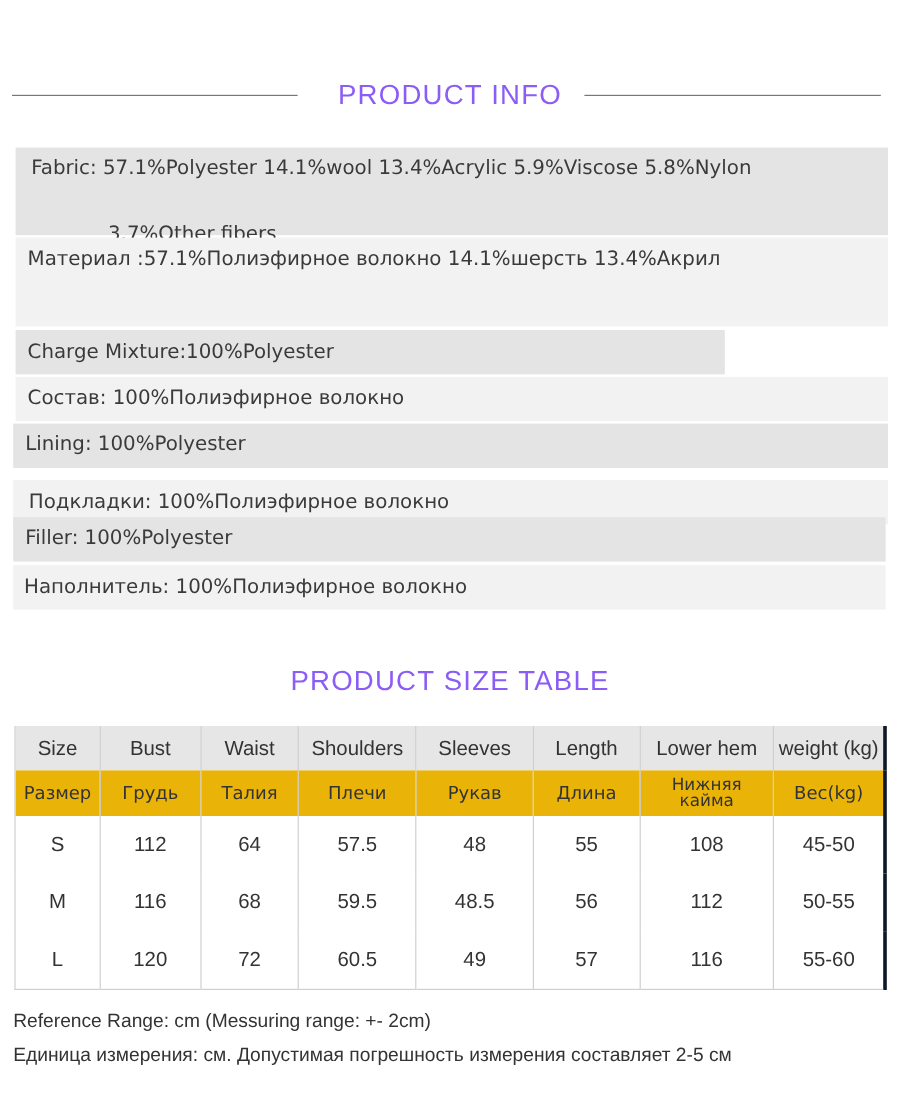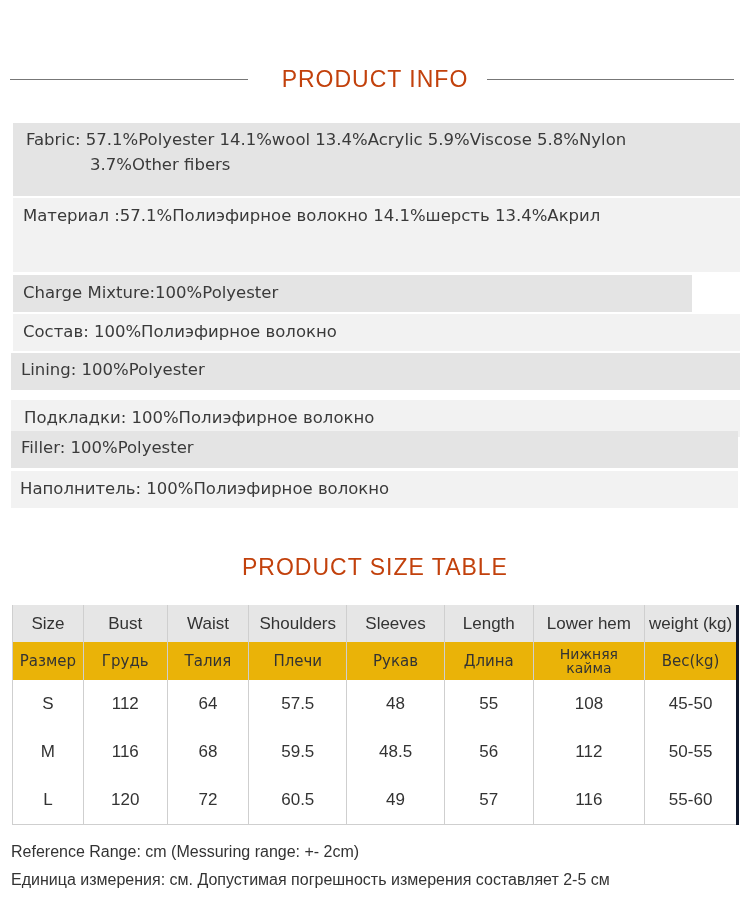--- a/index.html
+++ b/index.html
@@ -1,21 +1,21 @@
 <!DOCTYPE html>
 <html><head>
 <meta charset="utf-8">
 <style>
   * { box-sizing: border-box; margin: 0; padding: 0; }
   html, body { width: 750px; height: 918px; background: #ffffff; overflow: hidden; }
   body { font-family: "DejaVu Sans", "Liberation Sans", sans-serif; color: #333333; position: relative; }
 
   .section-title-wrap { position: absolute; left: 0; width: 750px; display: flex; align-items: center; justify-content: center; }
   .rule { position: absolute; top: 50%; height: 1px; background: #777777; }
-  .section-title { font-family: "Liberation Sans", sans-serif; font-size: 23px; letter-spacing: 1px; color: #c2410c; background: #fff; padding: 0 10px; position: relative; }
+  .section-title { font-family: "Liberation Sans", sans-serif; font-size: 23px; letter-spacing: 1px; color: #8b5cf6; background: #fff; padding: 0 10px; position: relative; }
 
   .band { position: absolute; font-size: 16.5px; color: #3a3a3a; white-space: nowrap; padding-left: 36px; }
   .band.dark { background: #e4e4e4; }
   .band.light { background: #f2f2f2; }
   .band .line { position: absolute; }
 
   table.size { position: absolute; left: 12px; top: 605px; width: 727px; border-collapse: collapse; font-size: 16.5px; color: #333; }
   table.size td { text-align: center; vertical-align: middle; border-left: 1px solid #cfcfcf; padding: 1px; }
   table.size td:first-child { border-left: 1px solid #cfcfcf; }
   table.size td:last-child { border-right: 3px solid #0f172a; }
@@ -31,26 +31,26 @@
 <body>
 
 <div class="section-title-wrap" style="top:62px;height:34px;">
   <div class="rule" style="left:10px;width:238px;"></div>
   <div class="rule" style="left:487px;width:247px;"></div>
   <span class="section-title">PRODUCT INFO</span>
 </div>
 
 <div class="band dark" style="left:13px;top:123px;width:727px;height:73px;">
   <span class="line" style="left:13px;top:7px;">Fabric: 57.1%Polyester   14.1%wool   13.4%Acrylic   5.9%Viscose   5.8%Nylon</span>
-  <span class="line" style="left:77px;top:32px;">3.7%Other fibers</span>
+  <span class="line" style="left:77px;top:62px;">3.7%Other fibers</span>
 </div>
 <div class="band light" style="left:13px;top:198px;width:727px;height:74px;">
   <span class="line" style="left:10px;top:8px;">Материал :57.1%Полиэфирное волокно  14.1%шерсть  13.4%Акрил</span>
 </div>
-<div class="band dark" style="left:13px;top:275px;width:679px;height:37px;">
+<div class="band dark" style="left:13px;top:275px;width:591px;height:37px;">
   <span class="line" style="left:10px;top:8px;">Charge Mixture:100%Polyester</span>
 </div>
 <div class="band light" style="left:13px;top:314px;width:727px;height:37px;">
   <span class="line" style="left:10px;top:8px;">Состав: 100%Полиэфирное волокно</span>
 </div>
 <div class="band dark" style="left:11px;top:353px;width:729px;height:37px;">
   <span class="line" style="left:10px;top:7px;">Lining: 100%Polyester</span>
 </div>
 <div class="band light" style="left:11px;top:400px;width:729px;height:37px;">
   <span class="line" style="left:13px;top:8px;">Подкладки: 100%Полиэфирное волокно</span>

